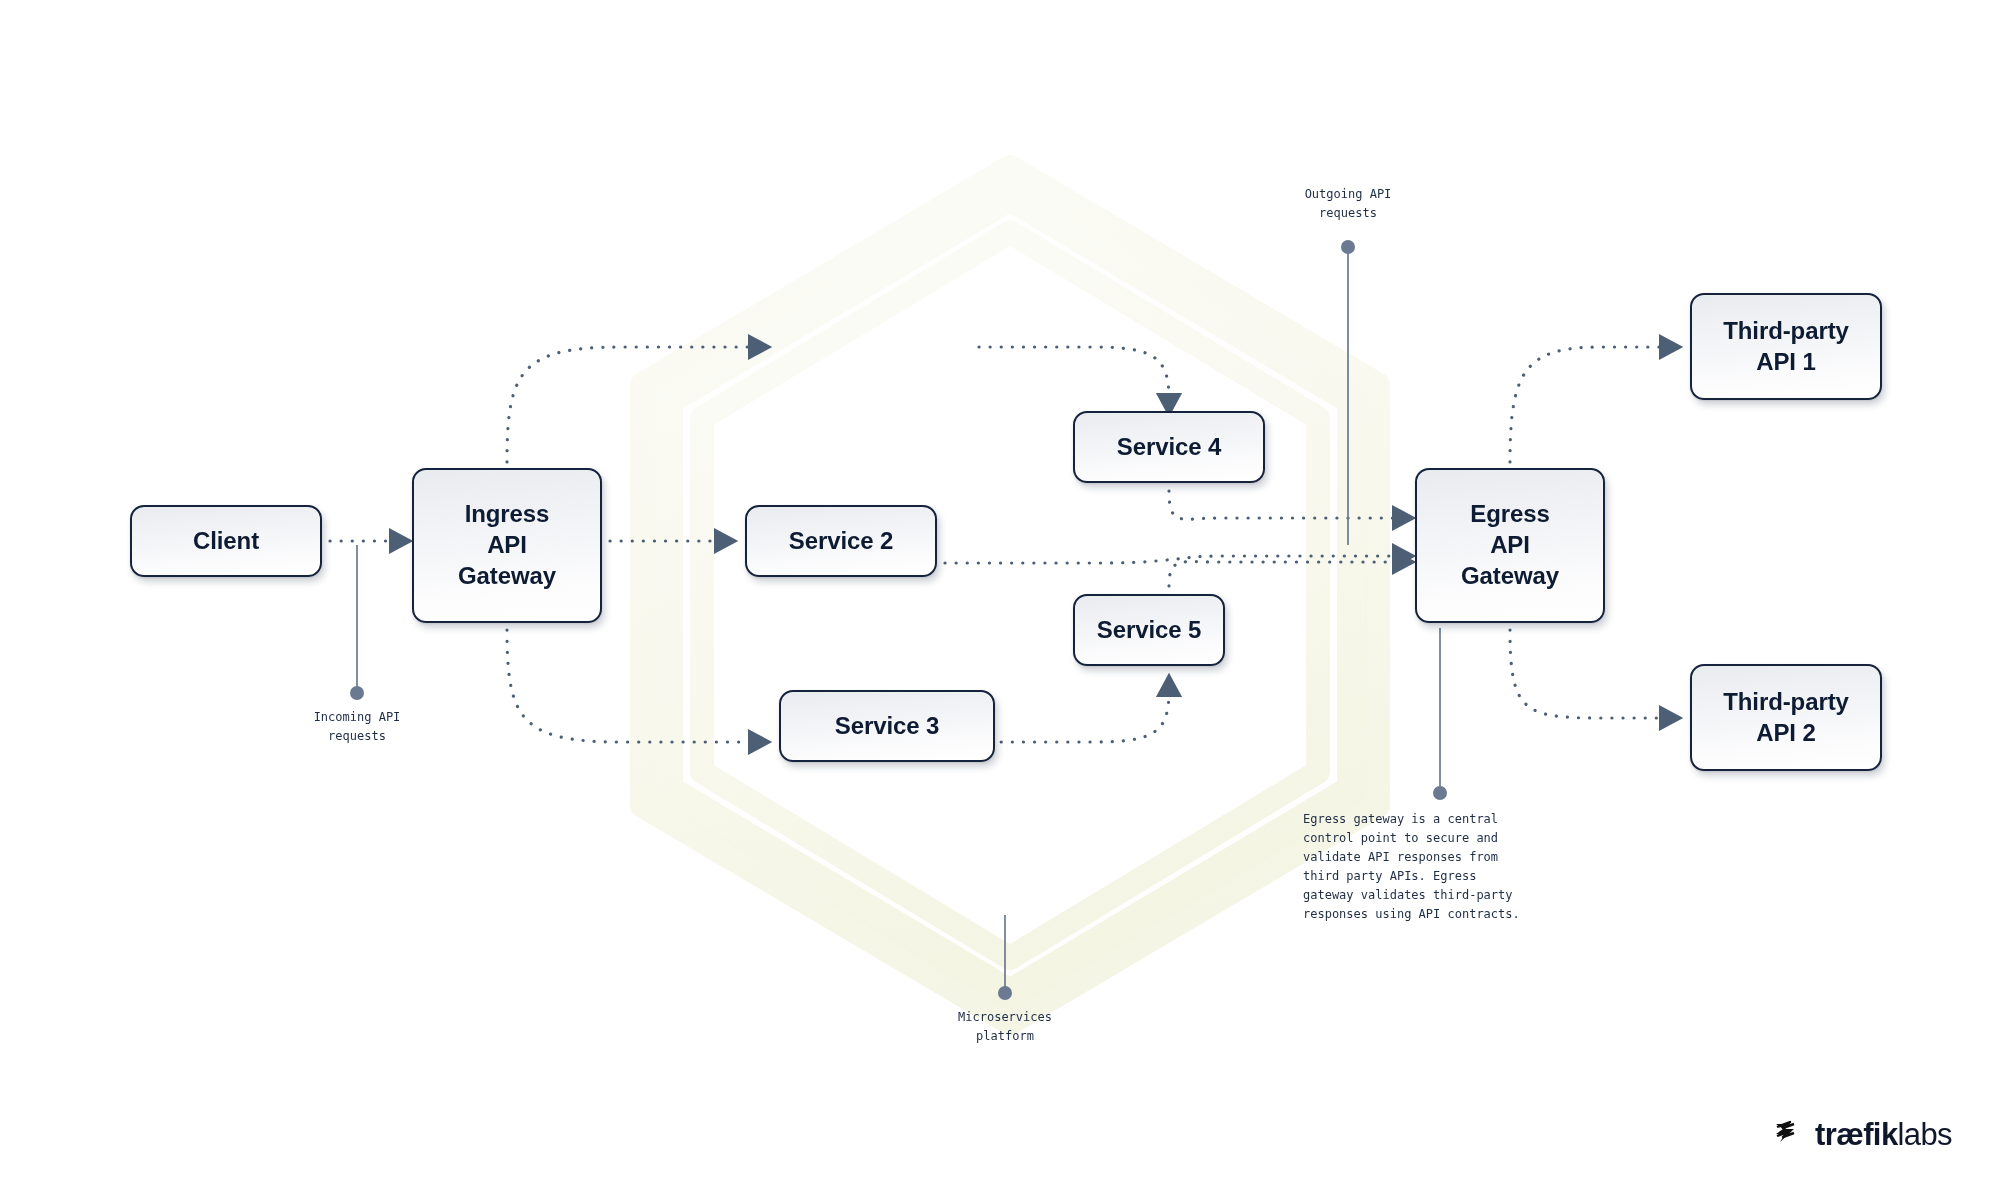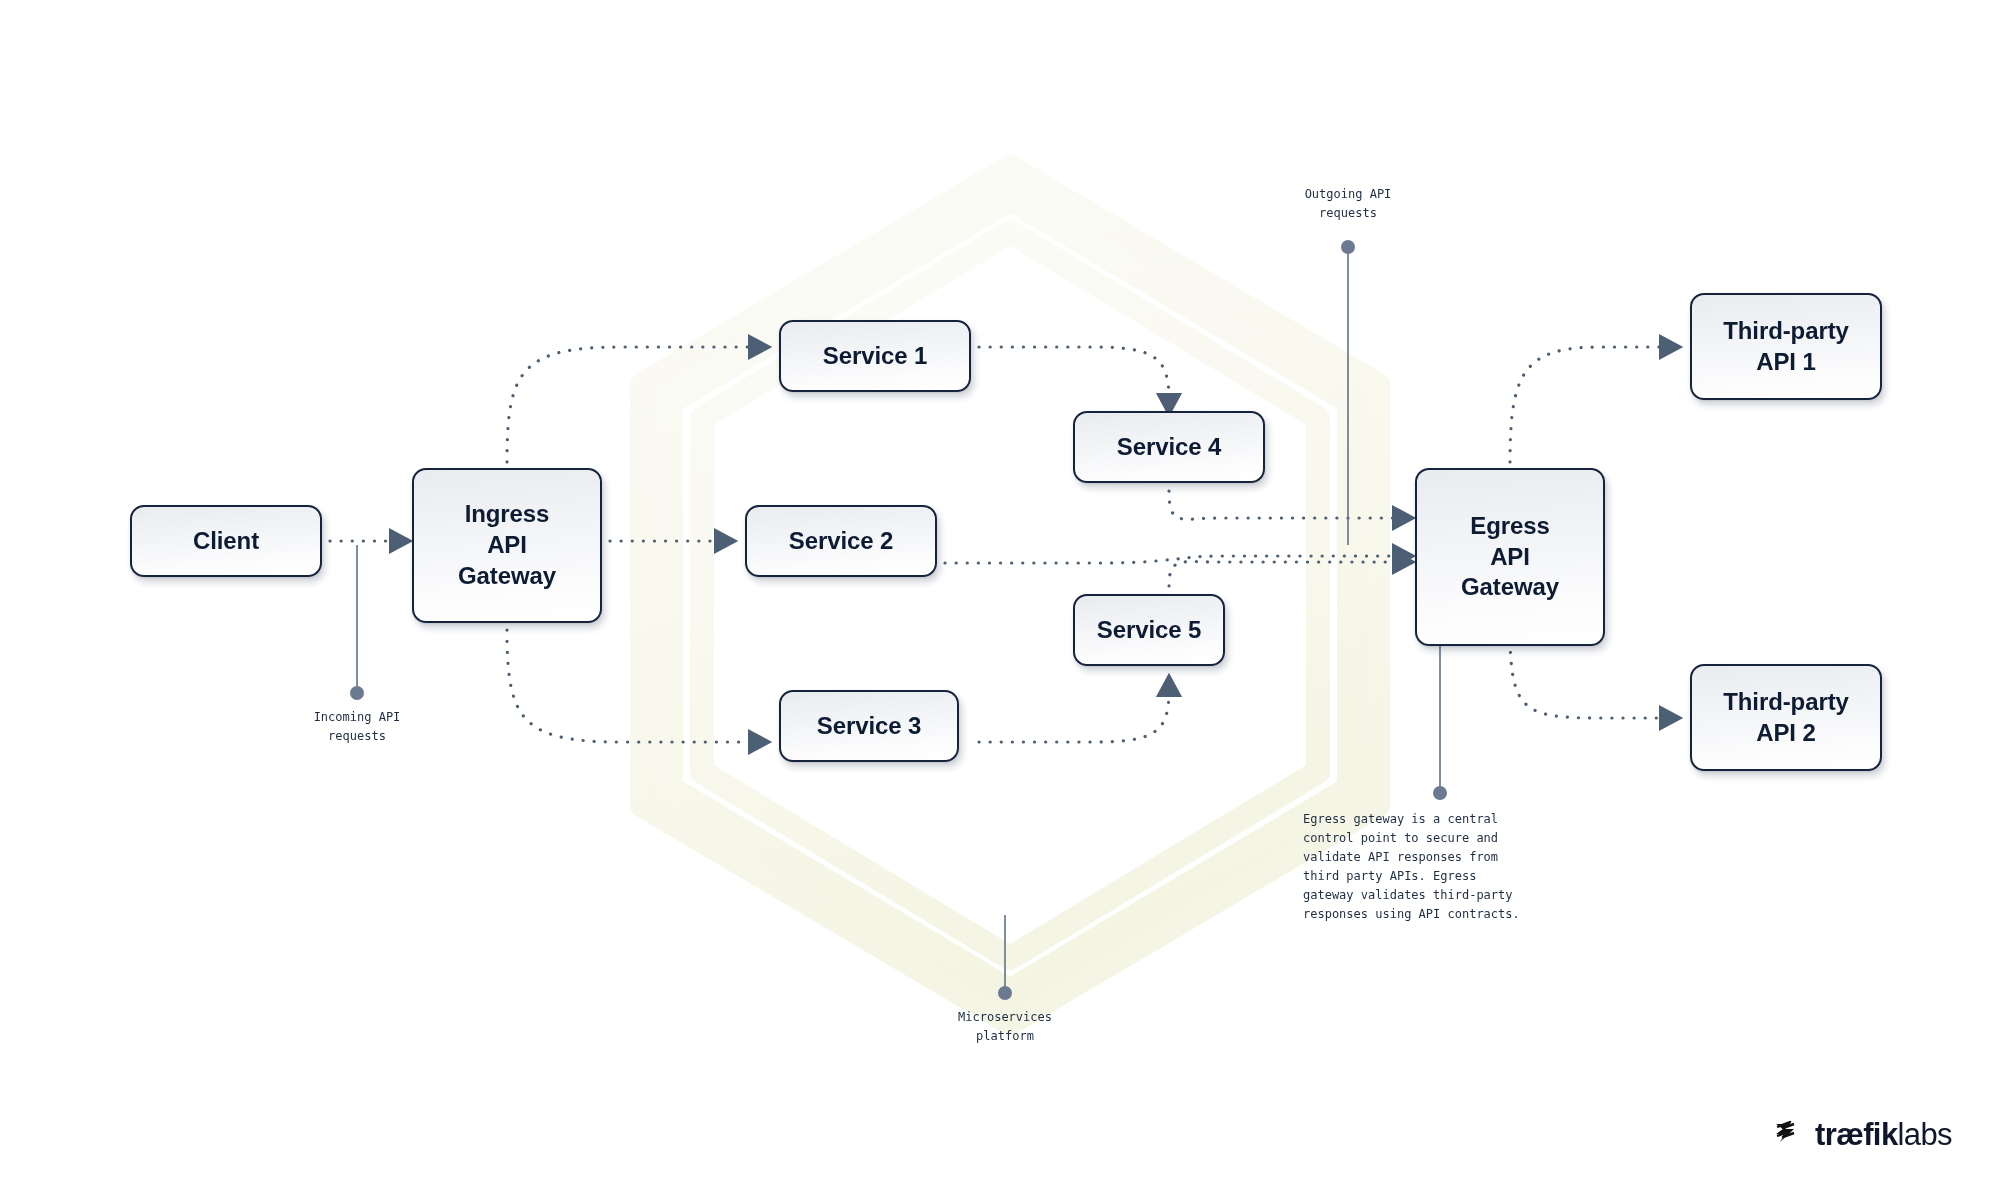--- a/index.html
+++ b/index.html
@@ -179,31 +179,30 @@
       <circle cx="1440" cy="793" r="7"></circle>
     </g>
   </svg>
 
   <div class="node small" style="left:130px; top:505px; width:192px; height:72px;">Client</div>
 
   <div class="node medium" style="left:412px; top:468px; width:190px; height:155px; white-space:pre-line;">Ingress
 API
 Gateway</div>
 
-  <div class="node small" style="left:779px; top:320px; width:192px; height:72px;">Service 1</div>
 
   <div class="node small" style="left:745px; top:505px; width:192px; height:72px;">Service 2</div>
 
-  <div class="node small" style="left:779px; top:690px; width:180px; height:72px;">Service 3</div>
+  <div class="node small" style="left:779px; top:690px; width:216px; height:72px;">Service 3</div>
 
   <div class="node small" style="left:1073px; top:411px; width:192px; height:72px;">Service 4</div>
 
   <div class="node small" style="left:1073px; top:594px; width:152px; height:72px;">Service 5</div>
 
-  <div class="node medium" style="left:1415px; top:468px; width:190px; height:178px; white-space:pre-line;">Egress
+  <div class="node medium" style="left:1415px; top:468px; width:190px; height:155px; white-space:pre-line;">Egress
 API
 Gateway</div>
 
   <div class="node small" style="left:1690px; top:293px; width:192px; height:107px; white-space:pre-line;">Third-party
 API 1</div>
 
   <div class="node small" style="left:1690px; top:664px; width:192px; height:107px; white-space:pre-line;">Third-party
 API 2</div>
 
   <div class="annot center" style="left:232px; top:708px; width:250px;">Incoming API

